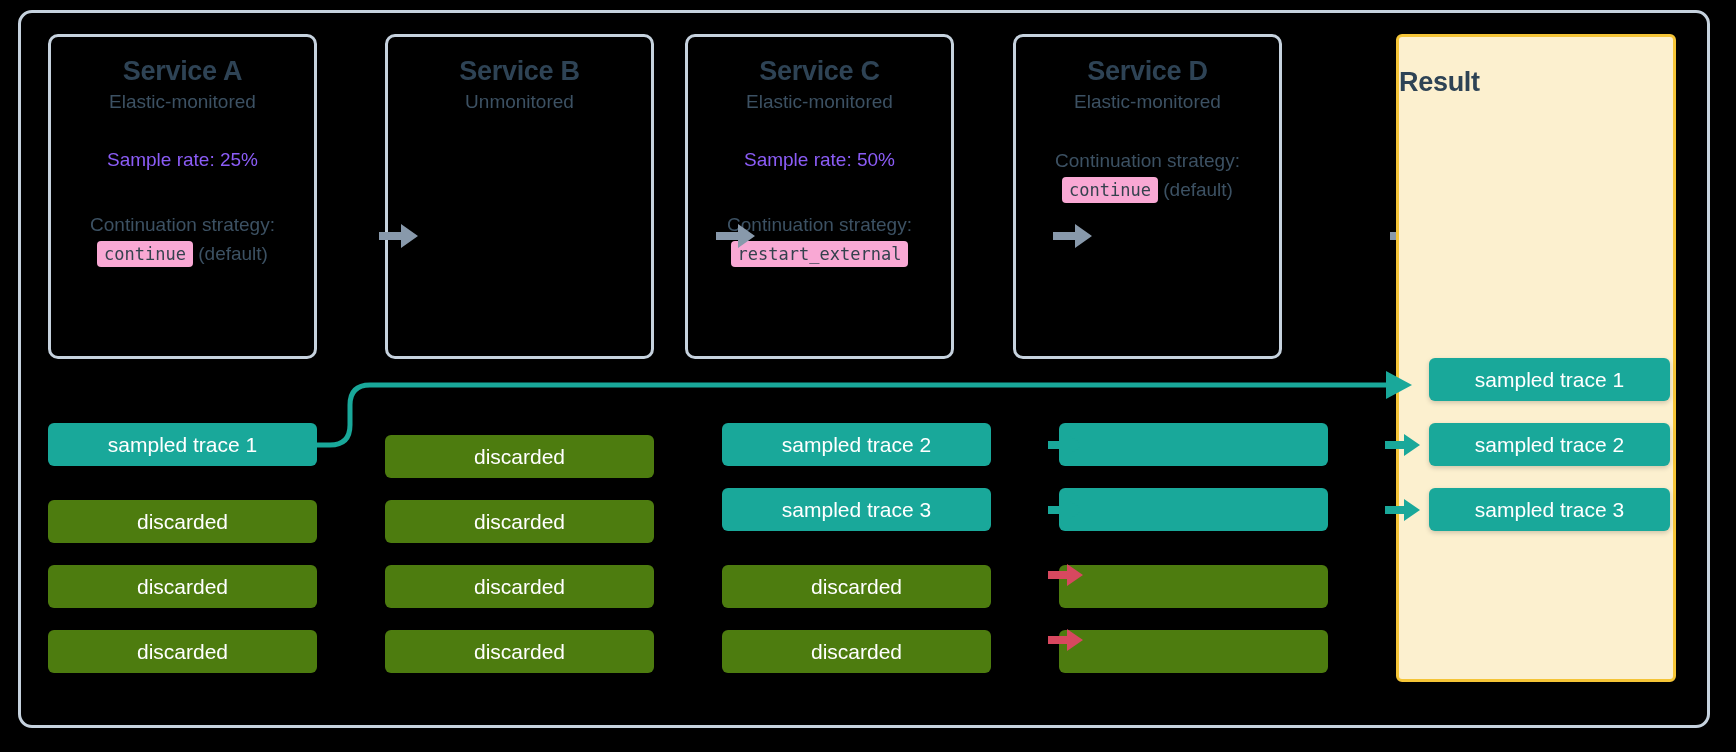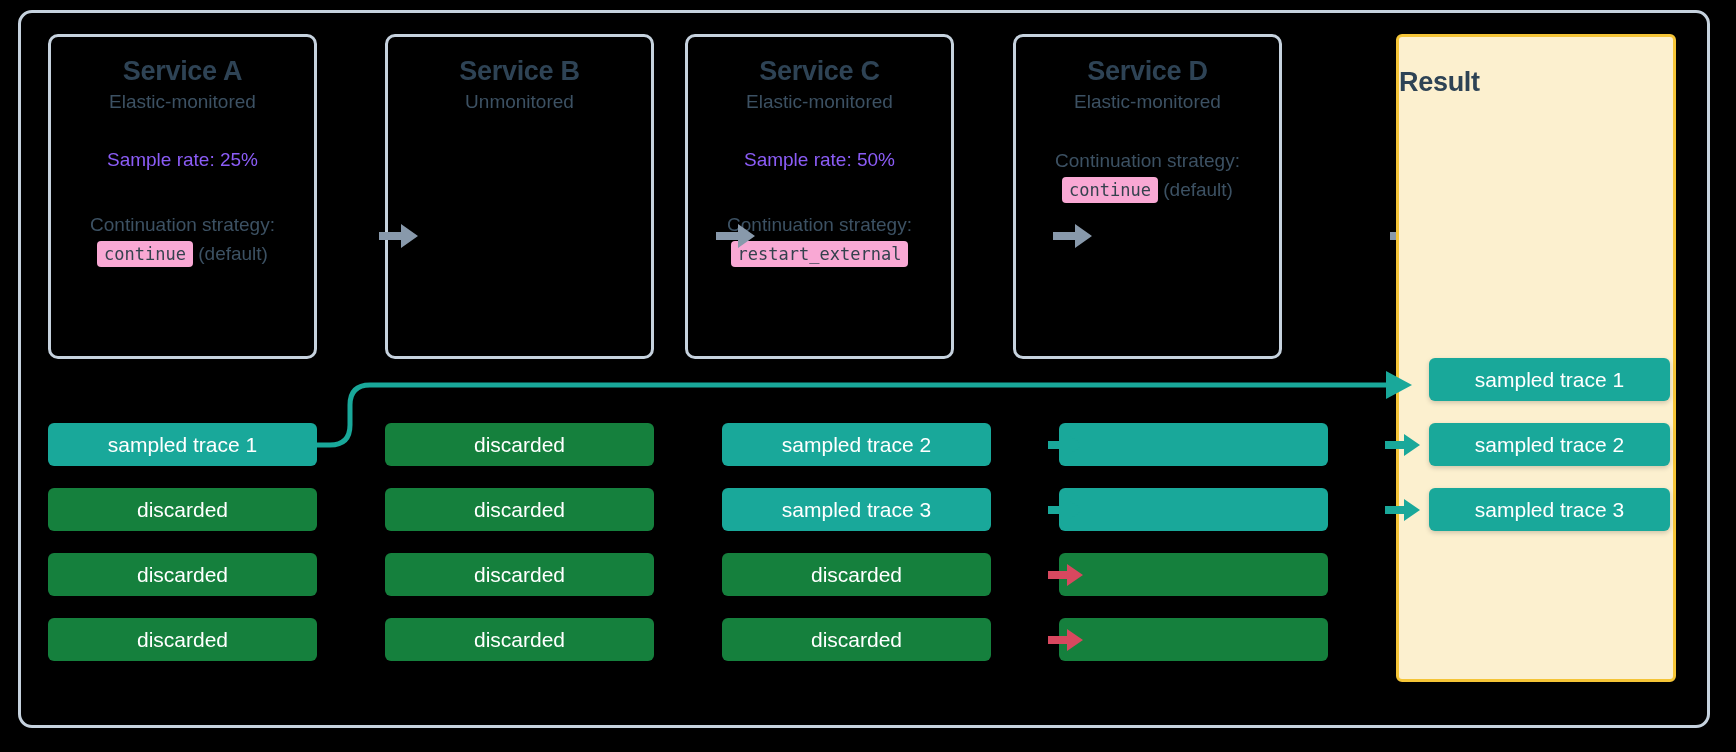--- a/index.html
+++ b/index.html
@@ -146,21 +146,21 @@
     position: absolute;
     width: 269px;
     height: 43px;
     border-radius: 6px;
     color: #ffffff;
     font-size: 21px;
     line-height: 43px;
     text-align: center;
   }
   .tbox.sampled  { background: #19a89a; }
-  .tbox.discarded{ background: #15803d; }
+  .tbox.discarded{ background: #4d7c0f; margin-top: 12px; }
 
   .col-a { left: 0px; }
   .col-b { left: 337px; }
   .col-c { left: 674px; }
   .col-d { left: 1011px; }
 
   .row-1 { top: 423px; }
   .row-2 { top: 488px; }
   .row-3 { top: 553px; }
   .row-4 { top: 618px; }

